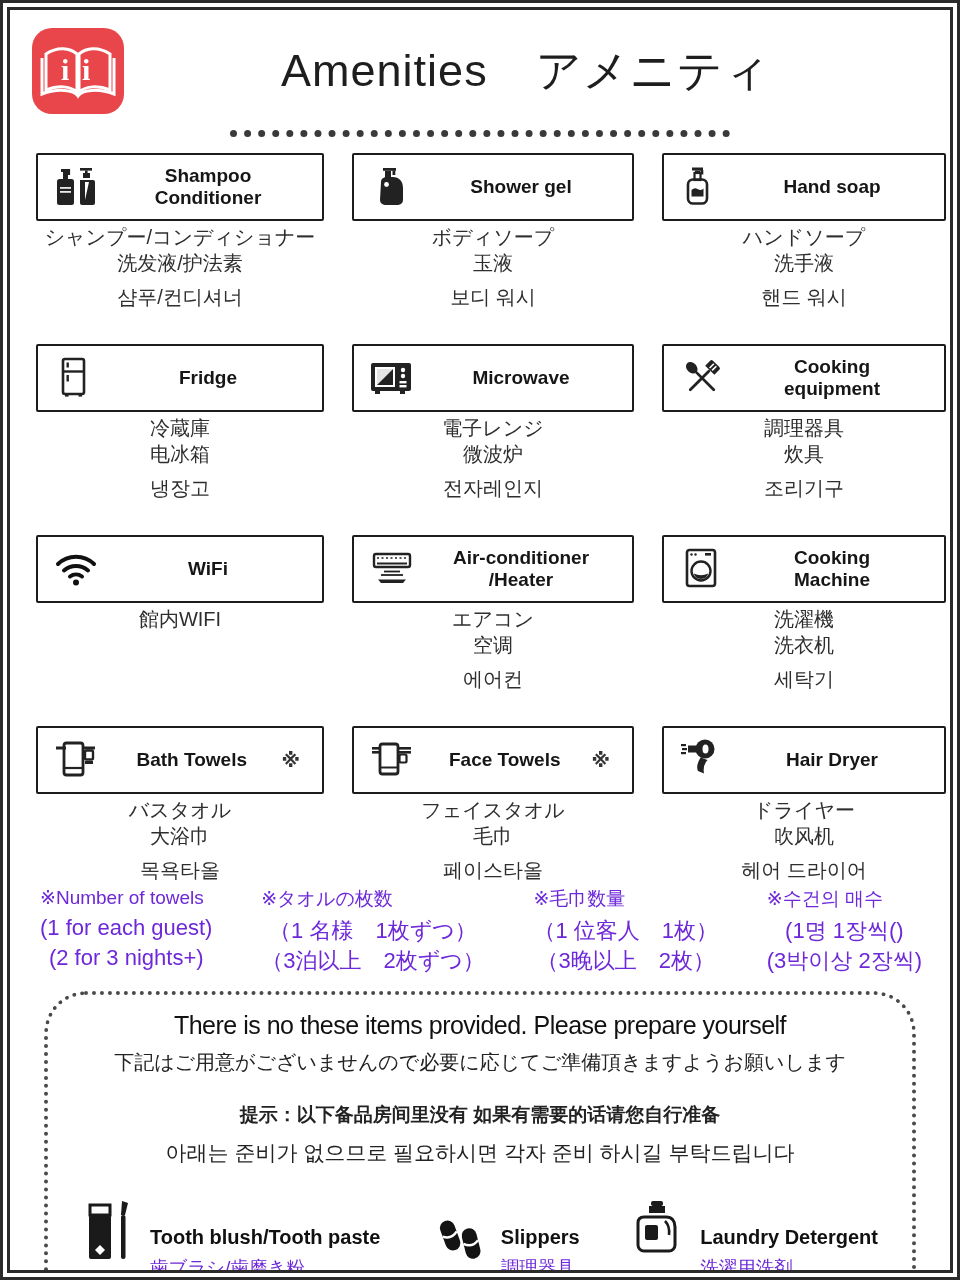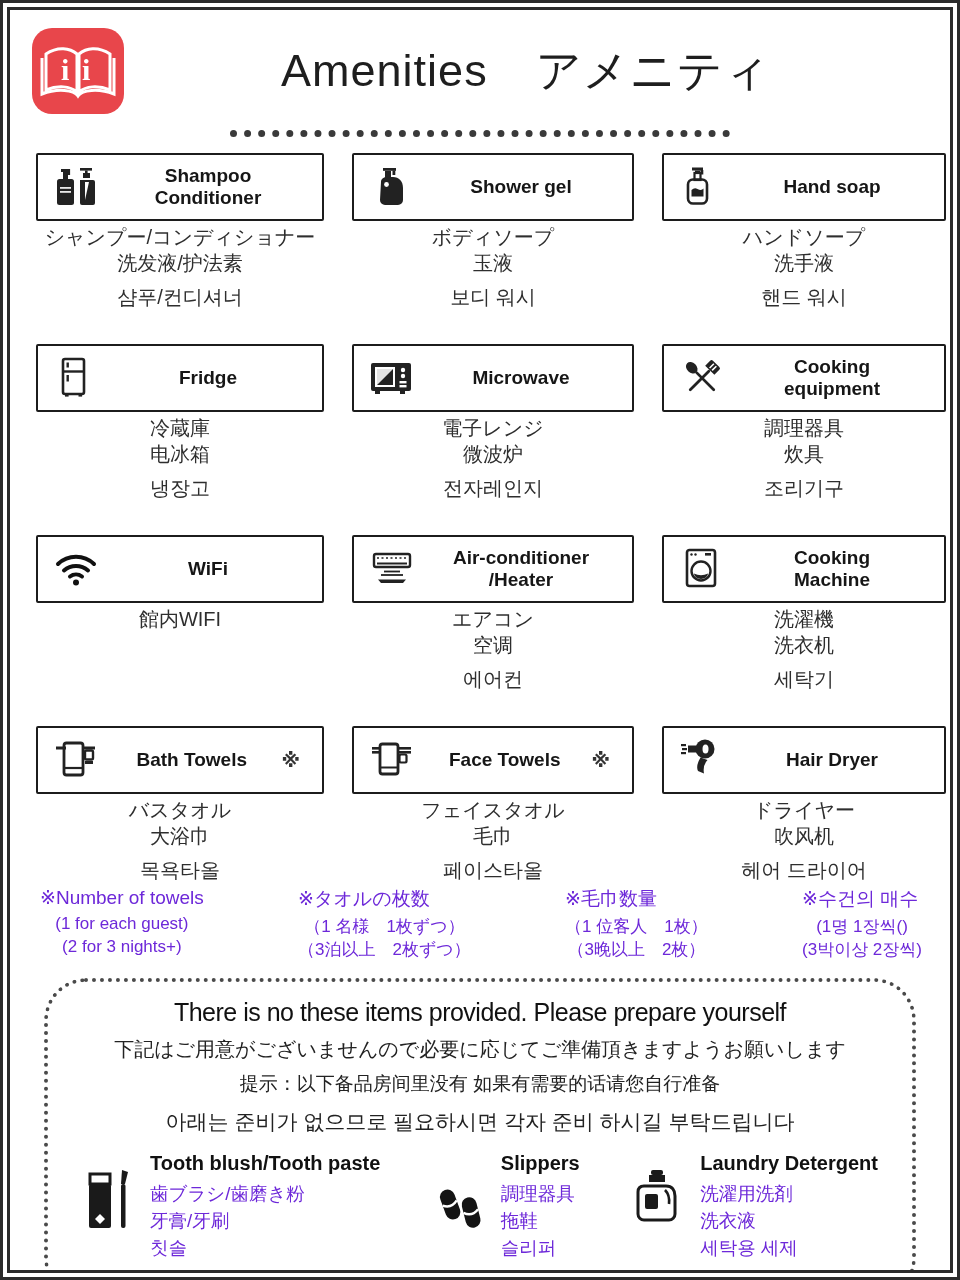--- a/index.html
+++ b/index.html
@@ -31,36 +31,36 @@
   .box .icon svg{width:48px;height:48px;}
   .box .label{flex:1;text-align:center;font-weight:bold;font-size:19px;line-height:1.18;white-space:pre-line;color:#161616;}
   .box .note{font-weight:bold;font-size:19px;margin:0 14px 0 0;color:#333;}
   .box .note:empty{display:none;}
   .trs{text-align:center;margin-top:3px;font-size:20px;line-height:1.3;color:#2e2e2e;}
   .tr{min-height:26px;}
   .tr.ko{margin-top:8px;}
   
   .towel-notes{display:flex;justify-content:space-between;padding:2px 28px 0 30px;font-size:19px;color:#6d28d9;}
   .tnote .tn-title{margin-bottom:4px;}
-  .tnote .tn-line{font-size:17px;line-height:1.35;text-align:center;}
+  .tnote .tn-line{font-size:22px;line-height:1.35;text-align:center;}
   
   .no-items{
     margin:16px auto 0 auto;width:872px;box-sizing:border-box;
     border:4px dotted #4a4a4a;border-radius:42px;
     padding:16px 26px 20px 26px;text-align:center;
   }
   .ni-en{font-weight:normal;font-size:25px;letter-spacing:-0.5px;color:#111;}
   .ni-ja{font-size:20px;margin-top:9px;color:#222;}
-  .ni-zh{font-size:19px;margin-top:8px;font-weight:normal;color:#222;}
+  .ni-zh{font-size:19px;margin-top:26px;font-weight:bold;color:#222;}
   .ni-ko{font-size:21px;margin-top:11px;color:#222;}
   .ni-items{display:flex;justify-content:space-between;margin-top:16px;padding:0 8px;text-align:left;}
   .ni-item{display:flex;gap:12px;}
   .ni-icon{width:56px;height:110px;display:flex;align-items:flex-start;justify-content:center;padding-top:14px;flex:0 0 auto;}
   .ni-icon svg{width:52px;height:92px;}
-  .ni-text .ni-label{font-weight:bold;font-size:20px;color:#111;margin-bottom:6px;}
+  .ni-text .ni-label{font-weight:bold;font-size:20px;color:#111;margin-bottom:6px;margin-top:43px;}
   .ni-text .ni-line{font-size:18.5px;line-height:1.45;color:#6d28d9;}
 </style>
 </head>
 <body>
 
 <div class="sheet">
 
   <div class="header">
     <div class="logo">
       <svg viewBox="0 0 96 90">

